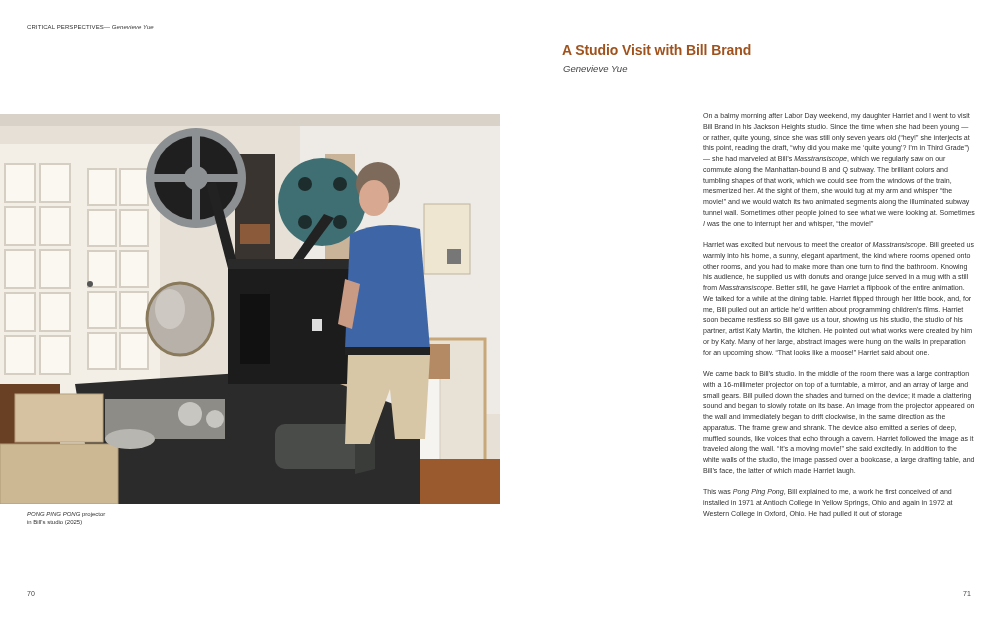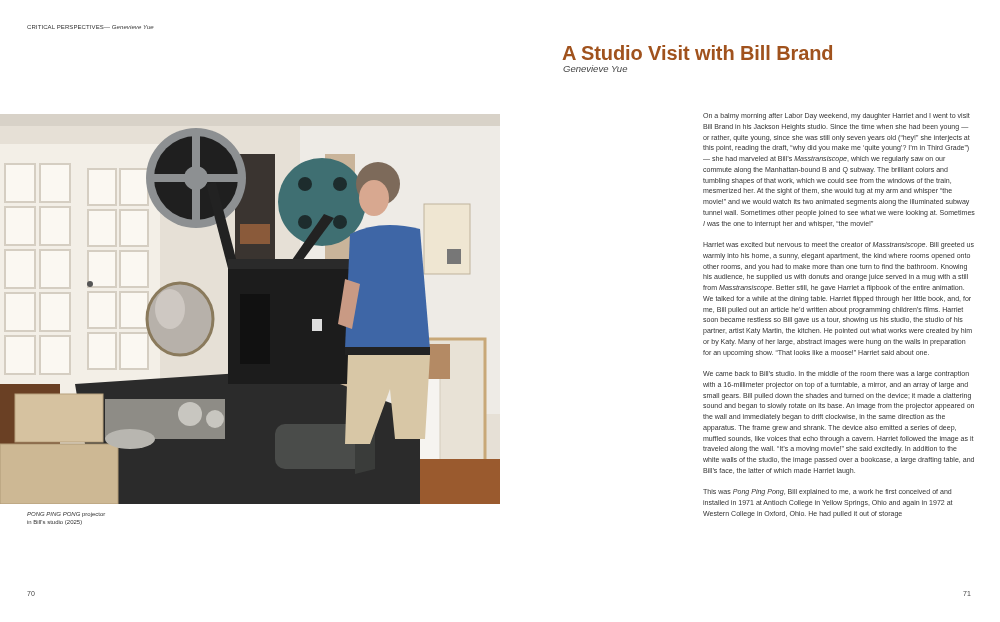--- a/index.html
+++ b/index.html
@@ -21,21 +21,21 @@
   .caption {
     position: absolute; left: 27px; top: 510px; width: 140px;
     font-size: 6px; line-height: 8px; color: #333;
   }
   .caption em { font-style: italic; }
   .page-num { position: absolute; top: 590px; font-size: 7px; color: #444; }
   .page-num.left { left: 27px; }
   .page-num.right { left: 963px; }
   .title {
     position: absolute; left: 562px; top: 42px; margin: 0;
-    font-size: 20px; font-weight: bold; color: #a0521d; letter-spacing: -0.1px;
+    font-size: 14px; font-weight: bold; color: #a0521d; letter-spacing: -0.1px;
   }
   .byline {
     position: absolute; left: 563px; top: 63px;
     font-size: 9.5px; font-style: italic; color: #444;
   }
   .body-text {
     position: absolute; left: 703px; top: 111px; width: 272px;
     font-size: 7.05px; line-height: 10.75px; color: #333;
   }
   .body-text p { margin: 0 0 10.75px 0; }

